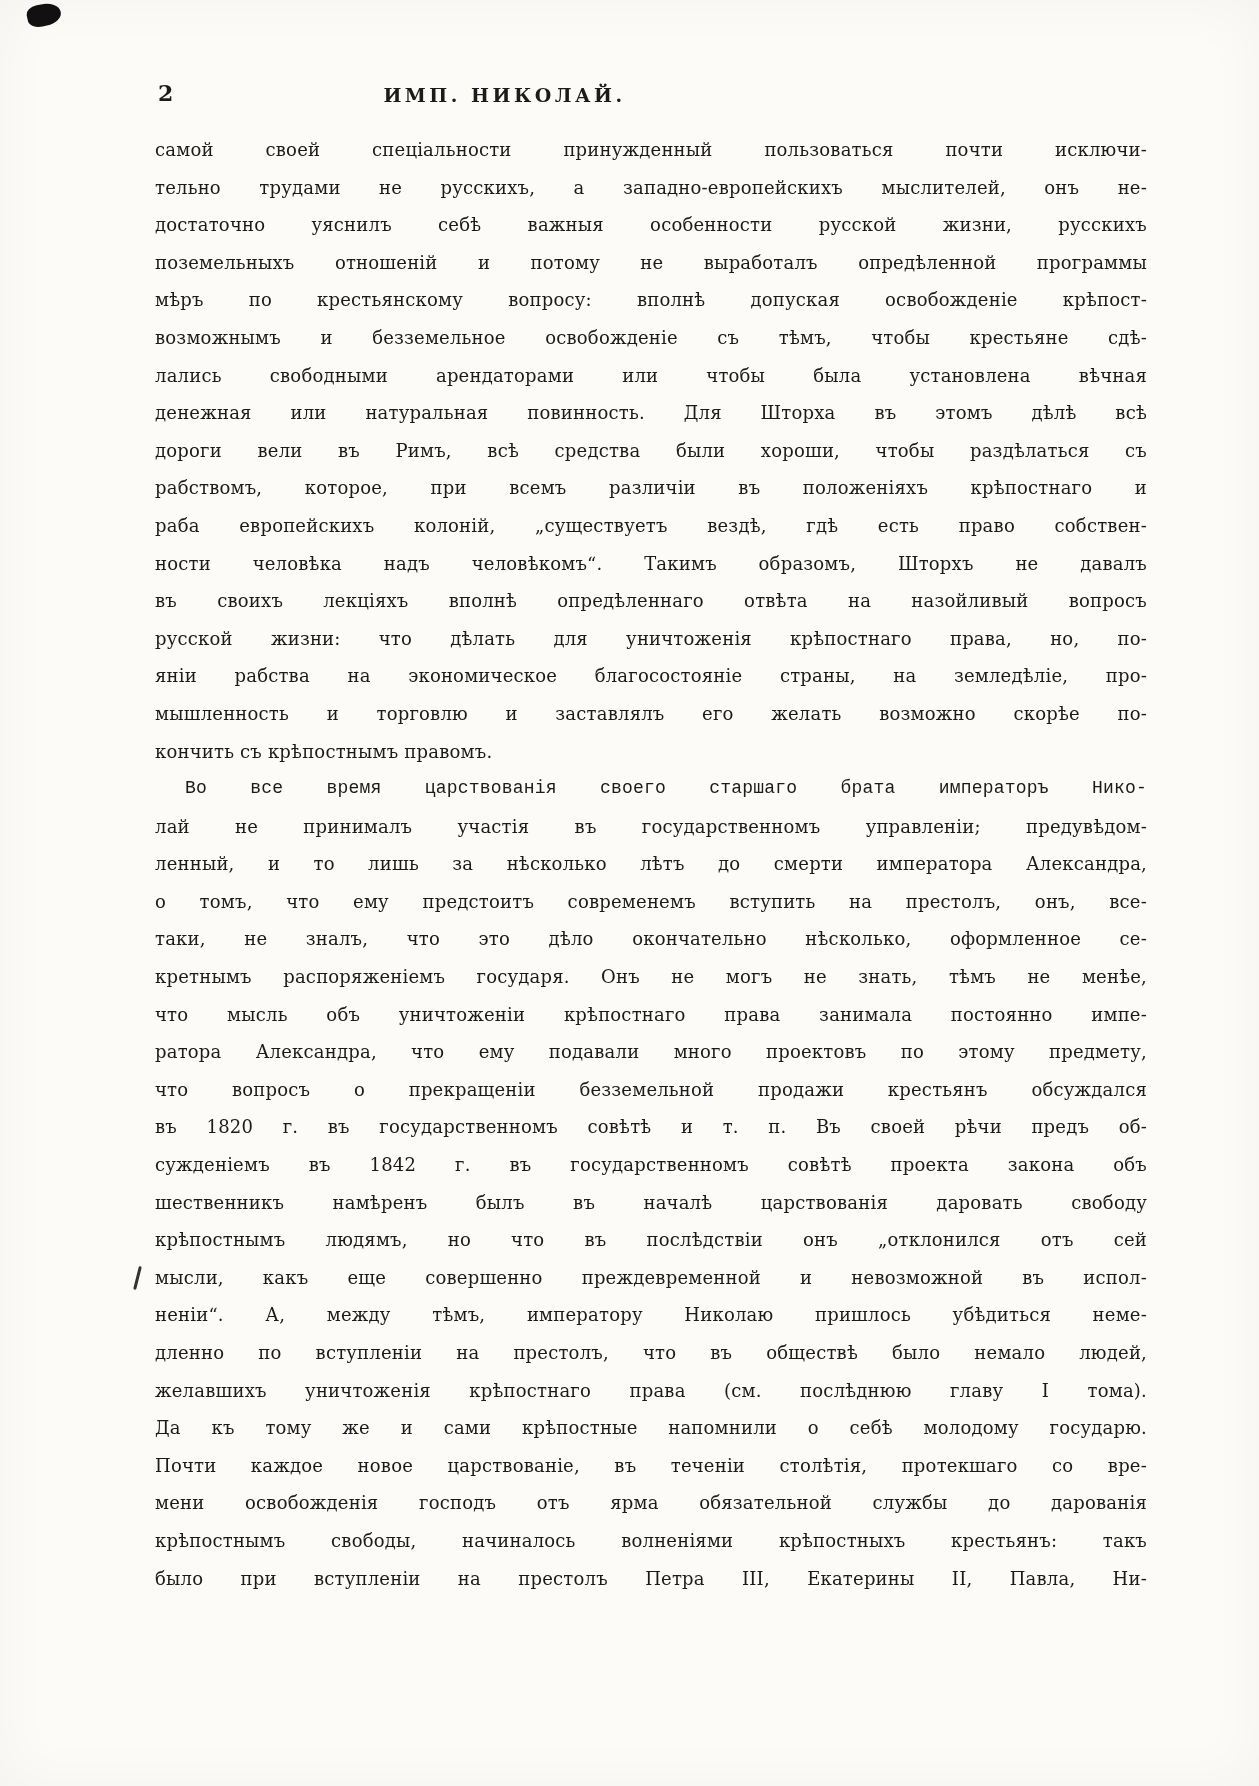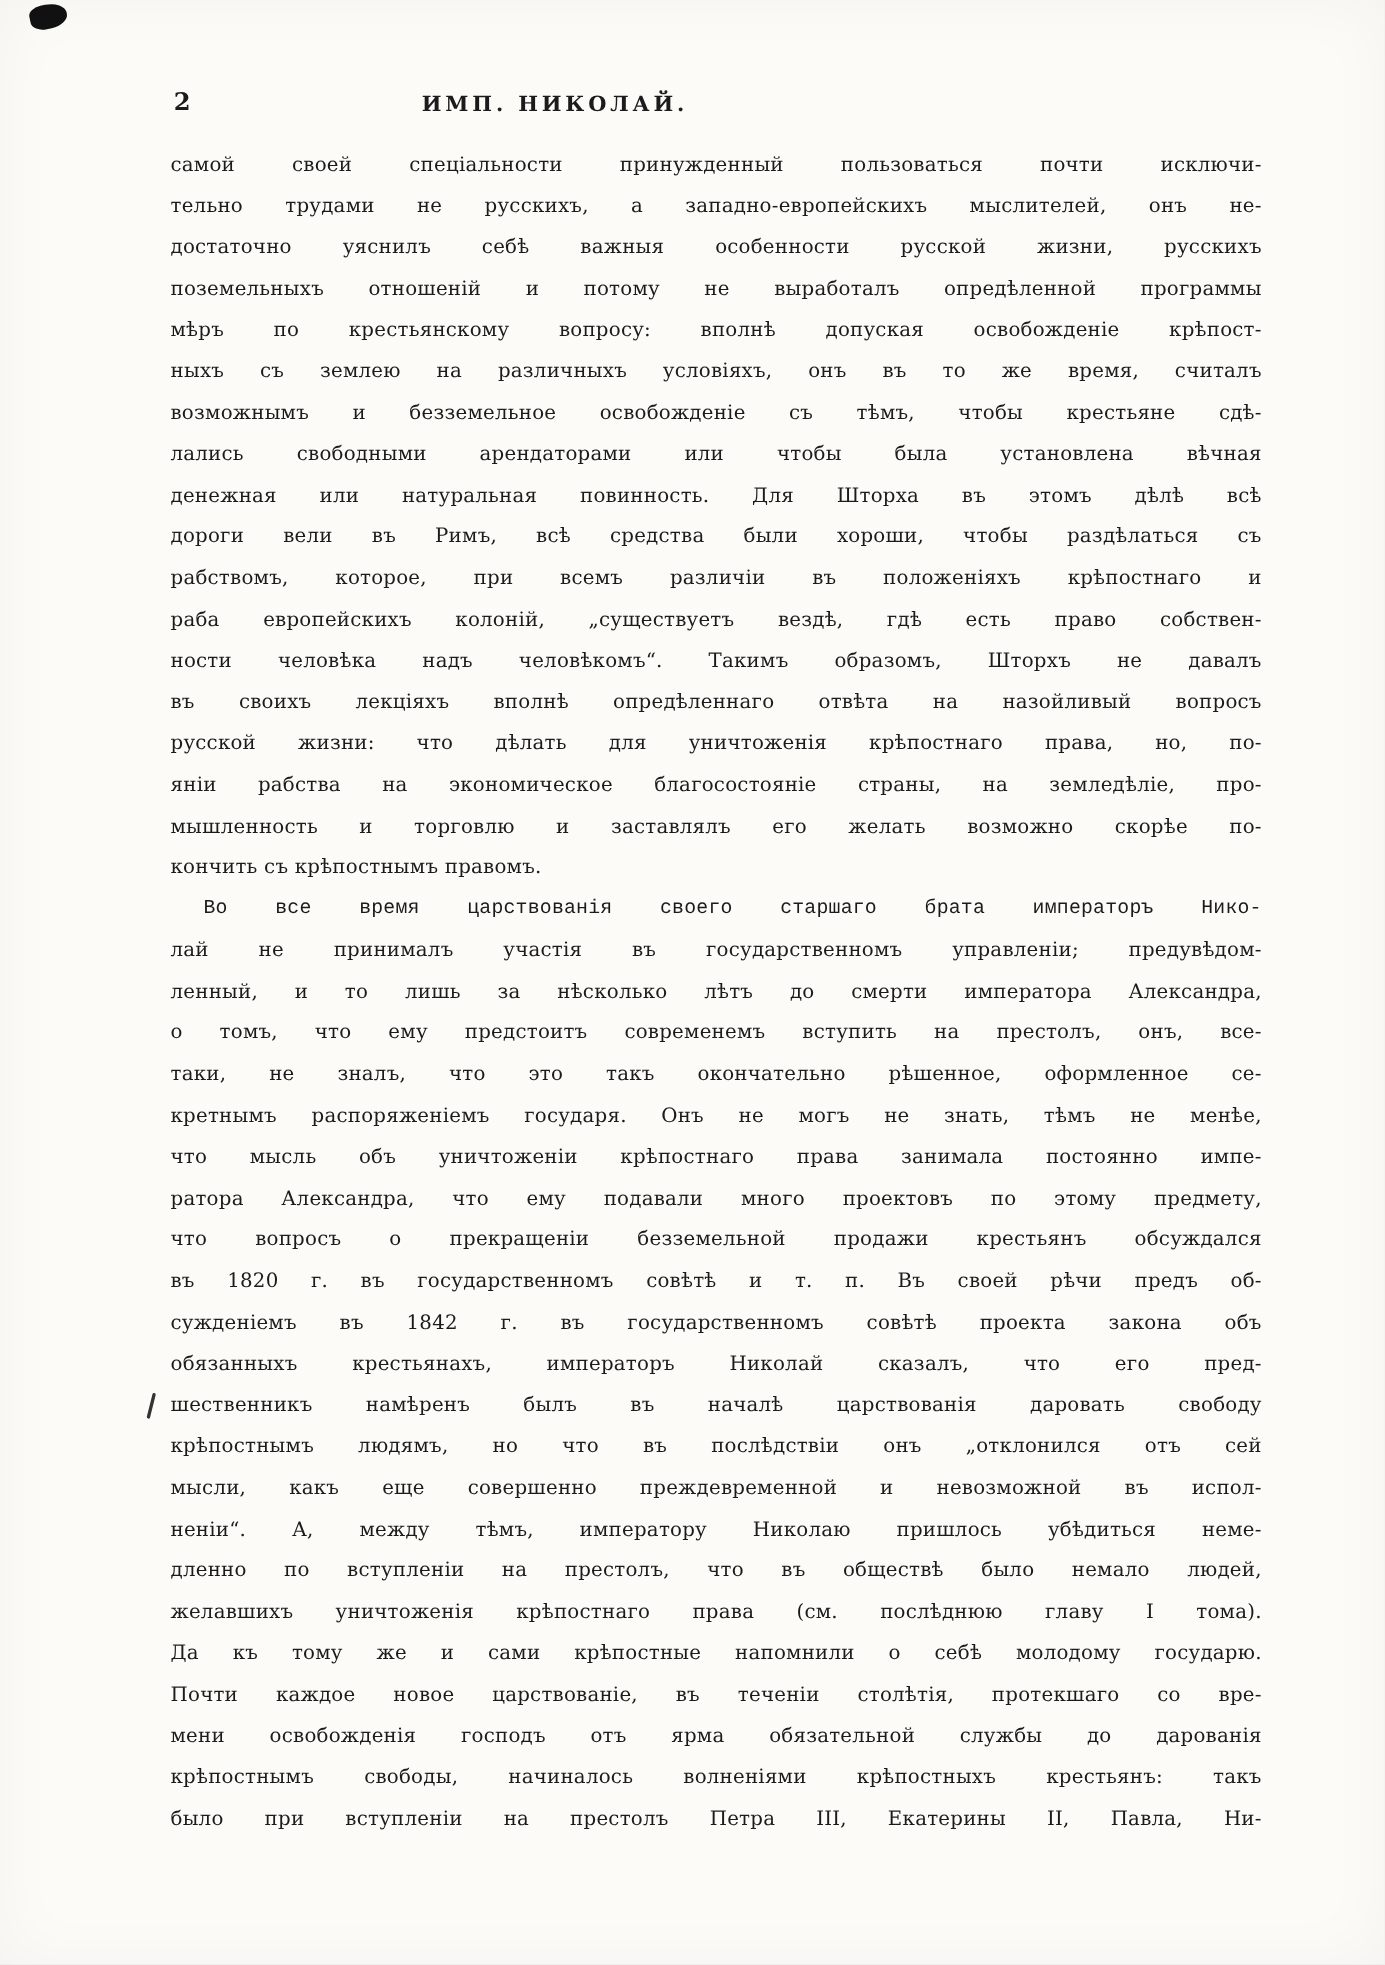--- a/index.html
+++ b/index.html
@@ -81,45 +81,43 @@
 <div class="page" style="background: rgb(252, 251, 247); color: rgb(27, 27, 27);">
   <div class="corner-ink-blot"></div>
   <div class="page-number">2</div>
   <div class="running-title">ИМП. НИКОЛАЙ.</div>
   <div class="text-block">
       <div class="line">самой своей спеціальности принужденный пользоваться почти исключи-</div>
       <div class="line">тельно трудами не русскихъ, а западно-европейскихъ мыслителей, онъ не-</div>
       <div class="line">достаточно уяснилъ себѣ важныя особенности русской жизни, русскихъ</div>
       <div class="line">поземельныхъ отношеній и потому не выработалъ опредѣленной программы</div>
       <div class="line">мѣръ по крестьянскому вопросу: вполнѣ допуская освобожденіе крѣпост-</div>
-      <div class="line">ныхъ съ землею на различныхъ условіяхъ, онъ въ то же время, считалъ</div>
       <div class="line">возможнымъ и безземельное освобожденіе съ тѣмъ, чтобы крестьяне сдѣ-</div>
       <div class="line">лались свободными арендаторами или чтобы была установлена вѣчная</div>
       <div class="line">денежная или натуральная повинность. Для Шторха въ этомъ дѣлѣ всѣ</div>
       <div class="line">дороги вели въ Римъ, всѣ средства были хороши, чтобы раздѣлаться съ</div>
       <div class="line">рабствомъ, которое, при всемъ различіи въ положеніяхъ крѣпостнаго и</div>
       <div class="line">раба европейскихъ колоній, „существуетъ вездѣ, гдѣ есть право собствен-</div>
       <div class="line">ности человѣка надъ человѣкомъ“. Такимъ образомъ, Шторхъ не давалъ</div>
       <div class="line">въ своихъ лекціяхъ вполнѣ опредѣленнаго отвѣта на назойливый вопросъ</div>
       <div class="line">русской жизни: что дѣлать для уничтоженія крѣпостнаго права, но, по-</div>
       <div class="line">яніи рабства на экономическое благосостояніе страны, на земледѣліе, про-</div>
       <div class="line">мышленность и торговлю и заставлялъ его желать возможно скорѣе по-</div>
       <div class="line no-just">кончить съ крѣпостнымъ правомъ.</div>
       <div class="line indent">Во все время царствованія своего старшаго брата императоръ Нико-</div>
       <div class="line">лай не принималъ участія въ государственномъ управленіи; предувѣдом-</div>
       <div class="line">ленный, и то лишь за нѣсколько лѣтъ до смерти императора Александра,</div>
       <div class="line">о томъ, что ему предстоитъ современемъ вступить на престолъ, онъ, все-</div>
-      <div class="line">таки, не зналъ, что это такъ окончательно рѣшенное, оформленное се-</div>
+      <div class="line">таки, не зналъ, что это дѣло окончательно нѣсколько, оформленное се-</div>
       <div class="line">кретнымъ распоряженіемъ государя. Онъ не могъ не знать, тѣмъ не менѣе,</div>
       <div class="line">что мысль объ уничтоженіи крѣпостнаго права занимала постоянно импе-</div>
       <div class="line">ратора Александра, что ему подавали много проектовъ по этому предмету,</div>
       <div class="line">что вопросъ о прекращеніи безземельной продажи крестьянъ обсуждался</div>
       <div class="line">въ 1820 г. въ государственномъ совѣтѣ и т. п. Въ своей рѣчи предъ об-</div>
       <div class="line">сужденіемъ въ 1842 г. въ государственномъ совѣтѣ проекта закона объ</div>
-      <div class="line">обязанныхъ крестьянахъ, императоръ Николай сказалъ, что его пред-</div>
       <div class="line">шественникъ намѣренъ былъ въ началѣ царствованія даровать свободу</div>
       <div class="line">крѣпостнымъ людямъ, но что въ послѣдствіи онъ „отклонился отъ сей</div>
       <div class="line">мысли, какъ еще совершенно преждевременной и невозможной въ испол-</div>
       <div class="line">неніи“. А, между тѣмъ, императору Николаю пришлось убѣдиться неме-</div>
       <div class="line">дленно по вступленіи на престолъ, что въ обществѣ было немало людей,</div>
       <div class="line">желавшихъ уничтоженія крѣпостнаго права (см. послѣднюю главу I тома).</div>
       <div class="line">Да къ тому же и сами крѣпостные напомнили о себѣ молодому государю.</div>
       <div class="line">Почти каждое новое царствованіе, въ теченіи столѣтія, протекшаго со вре-</div>
       <div class="line">мени освобожденія господъ отъ ярма обязательной службы до дарованія</div>
       <div class="line">крѣпостнымъ свободы, начиналось волненіями крѣпостныхъ крестьянъ: такъ</div>

